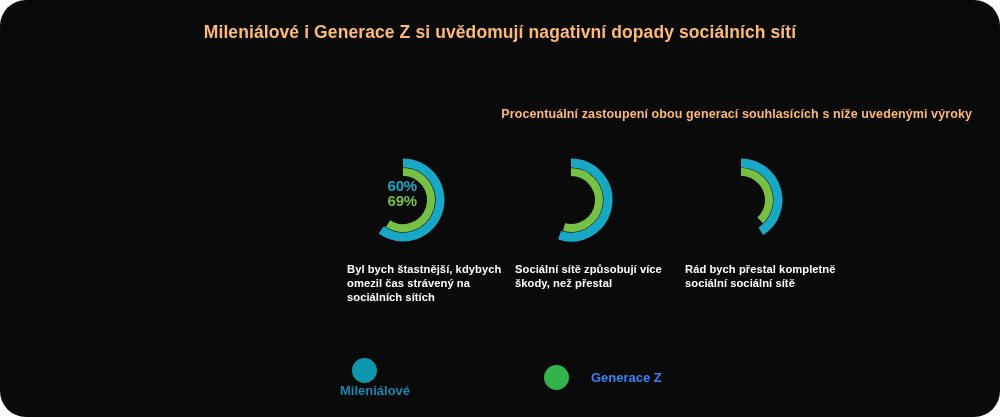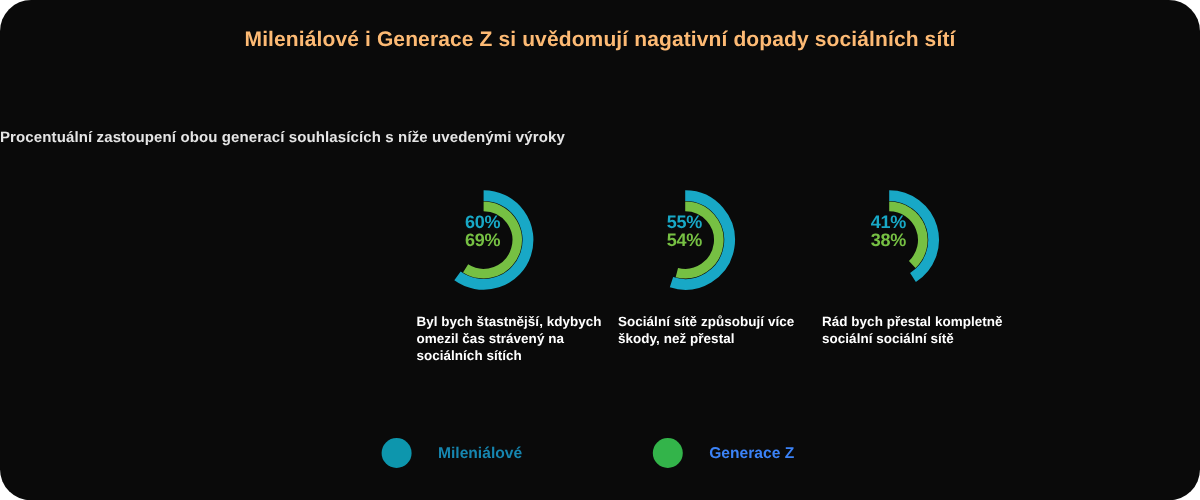--- a/index.html
+++ b/index.html
@@ -36,22 +36,22 @@
     font-size: 17.5px;
     font-weight: bold;
     letter-spacing: 0.1px;
   }
 
   .subtitle {
     position: absolute;
     left: 0;
     top: 107px;
     width: 972px;
-    text-align: left;
-    color: #e5e5e5;
+    text-align: right;
+    color: #fdba74;
     font-size: 12.5px;
     font-weight: bold;
     letter-spacing: 0.1px;
   }
 
   .charts {
     position: absolute;
     left: 165px;
     top: 150px;
     width: 690px;
@@ -128,21 +128,21 @@
     width: 1000px;
     height: 38px;
   }
   .legend-item {
     position: absolute;
     top: 0;
     height: 38px;
     display: flex;
     align-items: center;
   }
-  .legend-item.l0 { left: 318px; }
+  .legend-item.l0 { left: 318px; flex-direction: column; }
   .legend-item.l1 { left: 544px; }
 
   .legend-dot {
     width: 25px;
     height: 25px;
     border-radius: 50%;
     flex: 0 0 auto;
   }
   .legend-dot.d0 { background: #0d96ad; }
   .legend-dot.d1 { background: #33b44a; }
@@ -183,38 +183,30 @@
       </div>
       <div class="caption">Byl bych štastnější, kdybych omezil čas strávený na sociálních sítích</div>
     </div>
 
     <div class="stat s2">
       <div class="donut-wrap">
         <svg class="donut-svg" viewBox="0 0 110 100">
           <path class="arc-outer" fill="none" stroke="#18a8c6" stroke-width="9" stroke-linecap="butt" d="M 52 13 A 37 37 0 1 1 40.56637120812693 85.18909110292068"></path>
           <path class="arc-inner" fill="none" stroke="#76c043" stroke-width="8" stroke-linecap="butt" d="M 52 22 A 28 28 0 1 1 45.03668315938406 77.12032851160167"></path>
         </svg>
-        <div class="donut-labels">
-          <span class="pct-a">55%</span>
-          <span class="pct-b">54%</span>
-        </div>
       </div>
       <div class="caption">Sociální sítě způsobují více škody, než přestal</div>
     </div>
 
     <div class="stat s3">
       <div class="donut-wrap">
         <svg class="donut-svg" viewBox="0 0 110 100">
           <path class="arc-outer" fill="none" stroke="#18a8c6" stroke-width="9" stroke-linecap="butt" d="M 52 13 A 37 37 0 0 1 71.82559141422288 81.24013324357455"></path>
           <path class="arc-inner" fill="none" stroke="#76c043" stroke-width="8" stroke-linecap="butt" d="M 52 22 A 28 28 0 0 1 71.16731896600328 70.41112156779953"></path>
         </svg>
-        <div class="donut-labels">
-          <span class="pct-a">41%</span>
-          <span class="pct-b">38%</span>
-        </div>
       </div>
       <div class="caption">Rád bych přestal kompletně sociální sociální sítě</div>
     </div>
 
   </div>
 
   <div class="legend">
     <div class="legend-item l0">
       <span class="legend-dot d0"></span>
       <span class="legend-label t0">Mileniálové</span>

